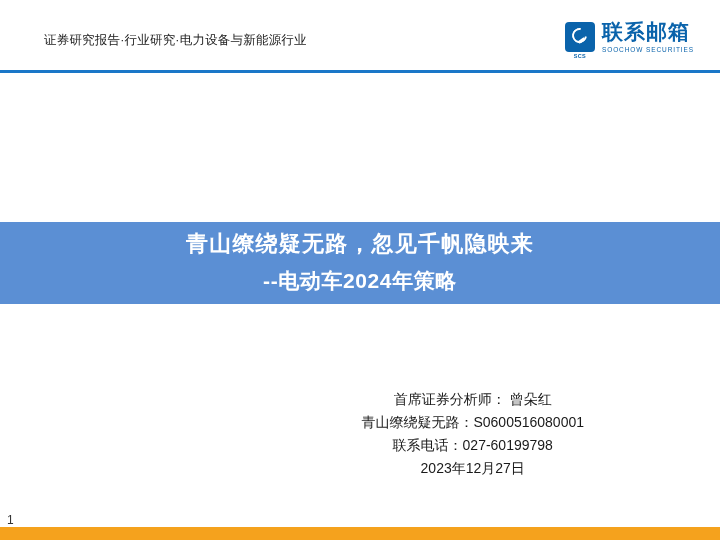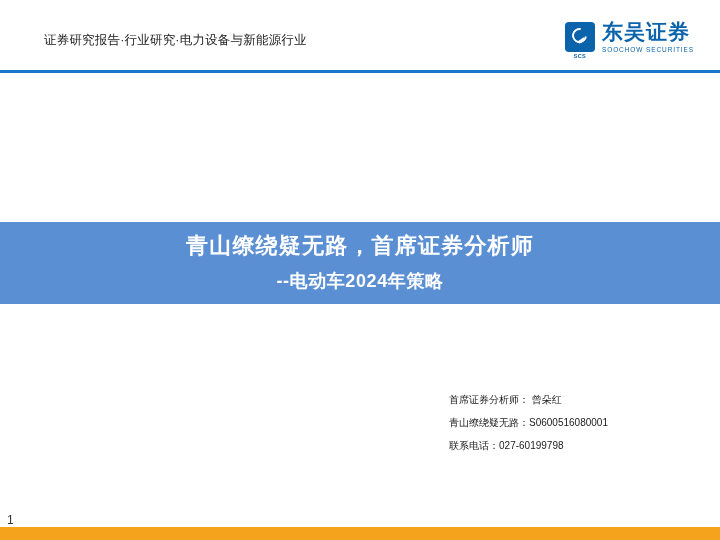--- a/index.html
+++ b/index.html
@@ -131,35 +131,35 @@
     justify-content: center;
   }
   .title-main {
     font-size: 22px;
     font-weight: bold;
     color: #ffffff;
     letter-spacing: 1.2px;
     line-height: 1.2;
   }
   .title-sub {
-    font-size: 18px;
+    font-size: 21px;
     font-weight: bold;
     color: #ffffff;
     letter-spacing: 0.6px;
     margin-top: 9px;
   }
 
   
   .author-block {
     position: absolute;
-    right: 112px;
+    right: 136px;
     top: 388px;
-    text-align: left;
+    text-align: center;
     color: #1a1a1a;
-    font-size: 10px;
+    font-size: 14px;
     line-height: 23px;
   }
   .author-block .line {
     white-space: nowrap;
   }
 
   
   .footer-bar {
     position: absolute;
     left: 0;
@@ -183,34 +183,35 @@
 <div class="slide">
 
   <div class="header">
     <div class="header-text">证券研究报告·行业研究·电力设备与新能源行业</div>
 
     <div class="logo">
       <div class="logo-mark">
         <div class="logo-sub">SCS</div>
       </div>
       <div class="logo-text-wrap">
-        <div class="logo-cn">东吴证券</div>
+        <div class="logo-cn">联系邮箱</div>
         <div class="logo-en">SOOCHOW SECURITIES</div>
       </div>
     </div>
   </div>
   <div class="header-rule"></div>
 
   <div class="title-band">
-    <div class="title-main">青山缭绕疑无路，首席证券分析师</div>
+    <div class="title-main">青山缭绕疑无路，忽见千帆隐映来</div>
     <div class="title-sub">--电动车2024年策略</div>
   </div>
 
   <div class="author-block">
     <div class="line">首席证券分析师： 曾朵红</div>
     <div class="line">青山缭绕疑无路：S0600516080001</div>
     <div class="line">联系电话：027-60199798</div>
+    <div class="line">2023年12月27日</div>
   </div>
 
   <div class="footer-page">1</div>
   <div class="footer-bar"></div>
 
 </div>
 
 </body></html>

